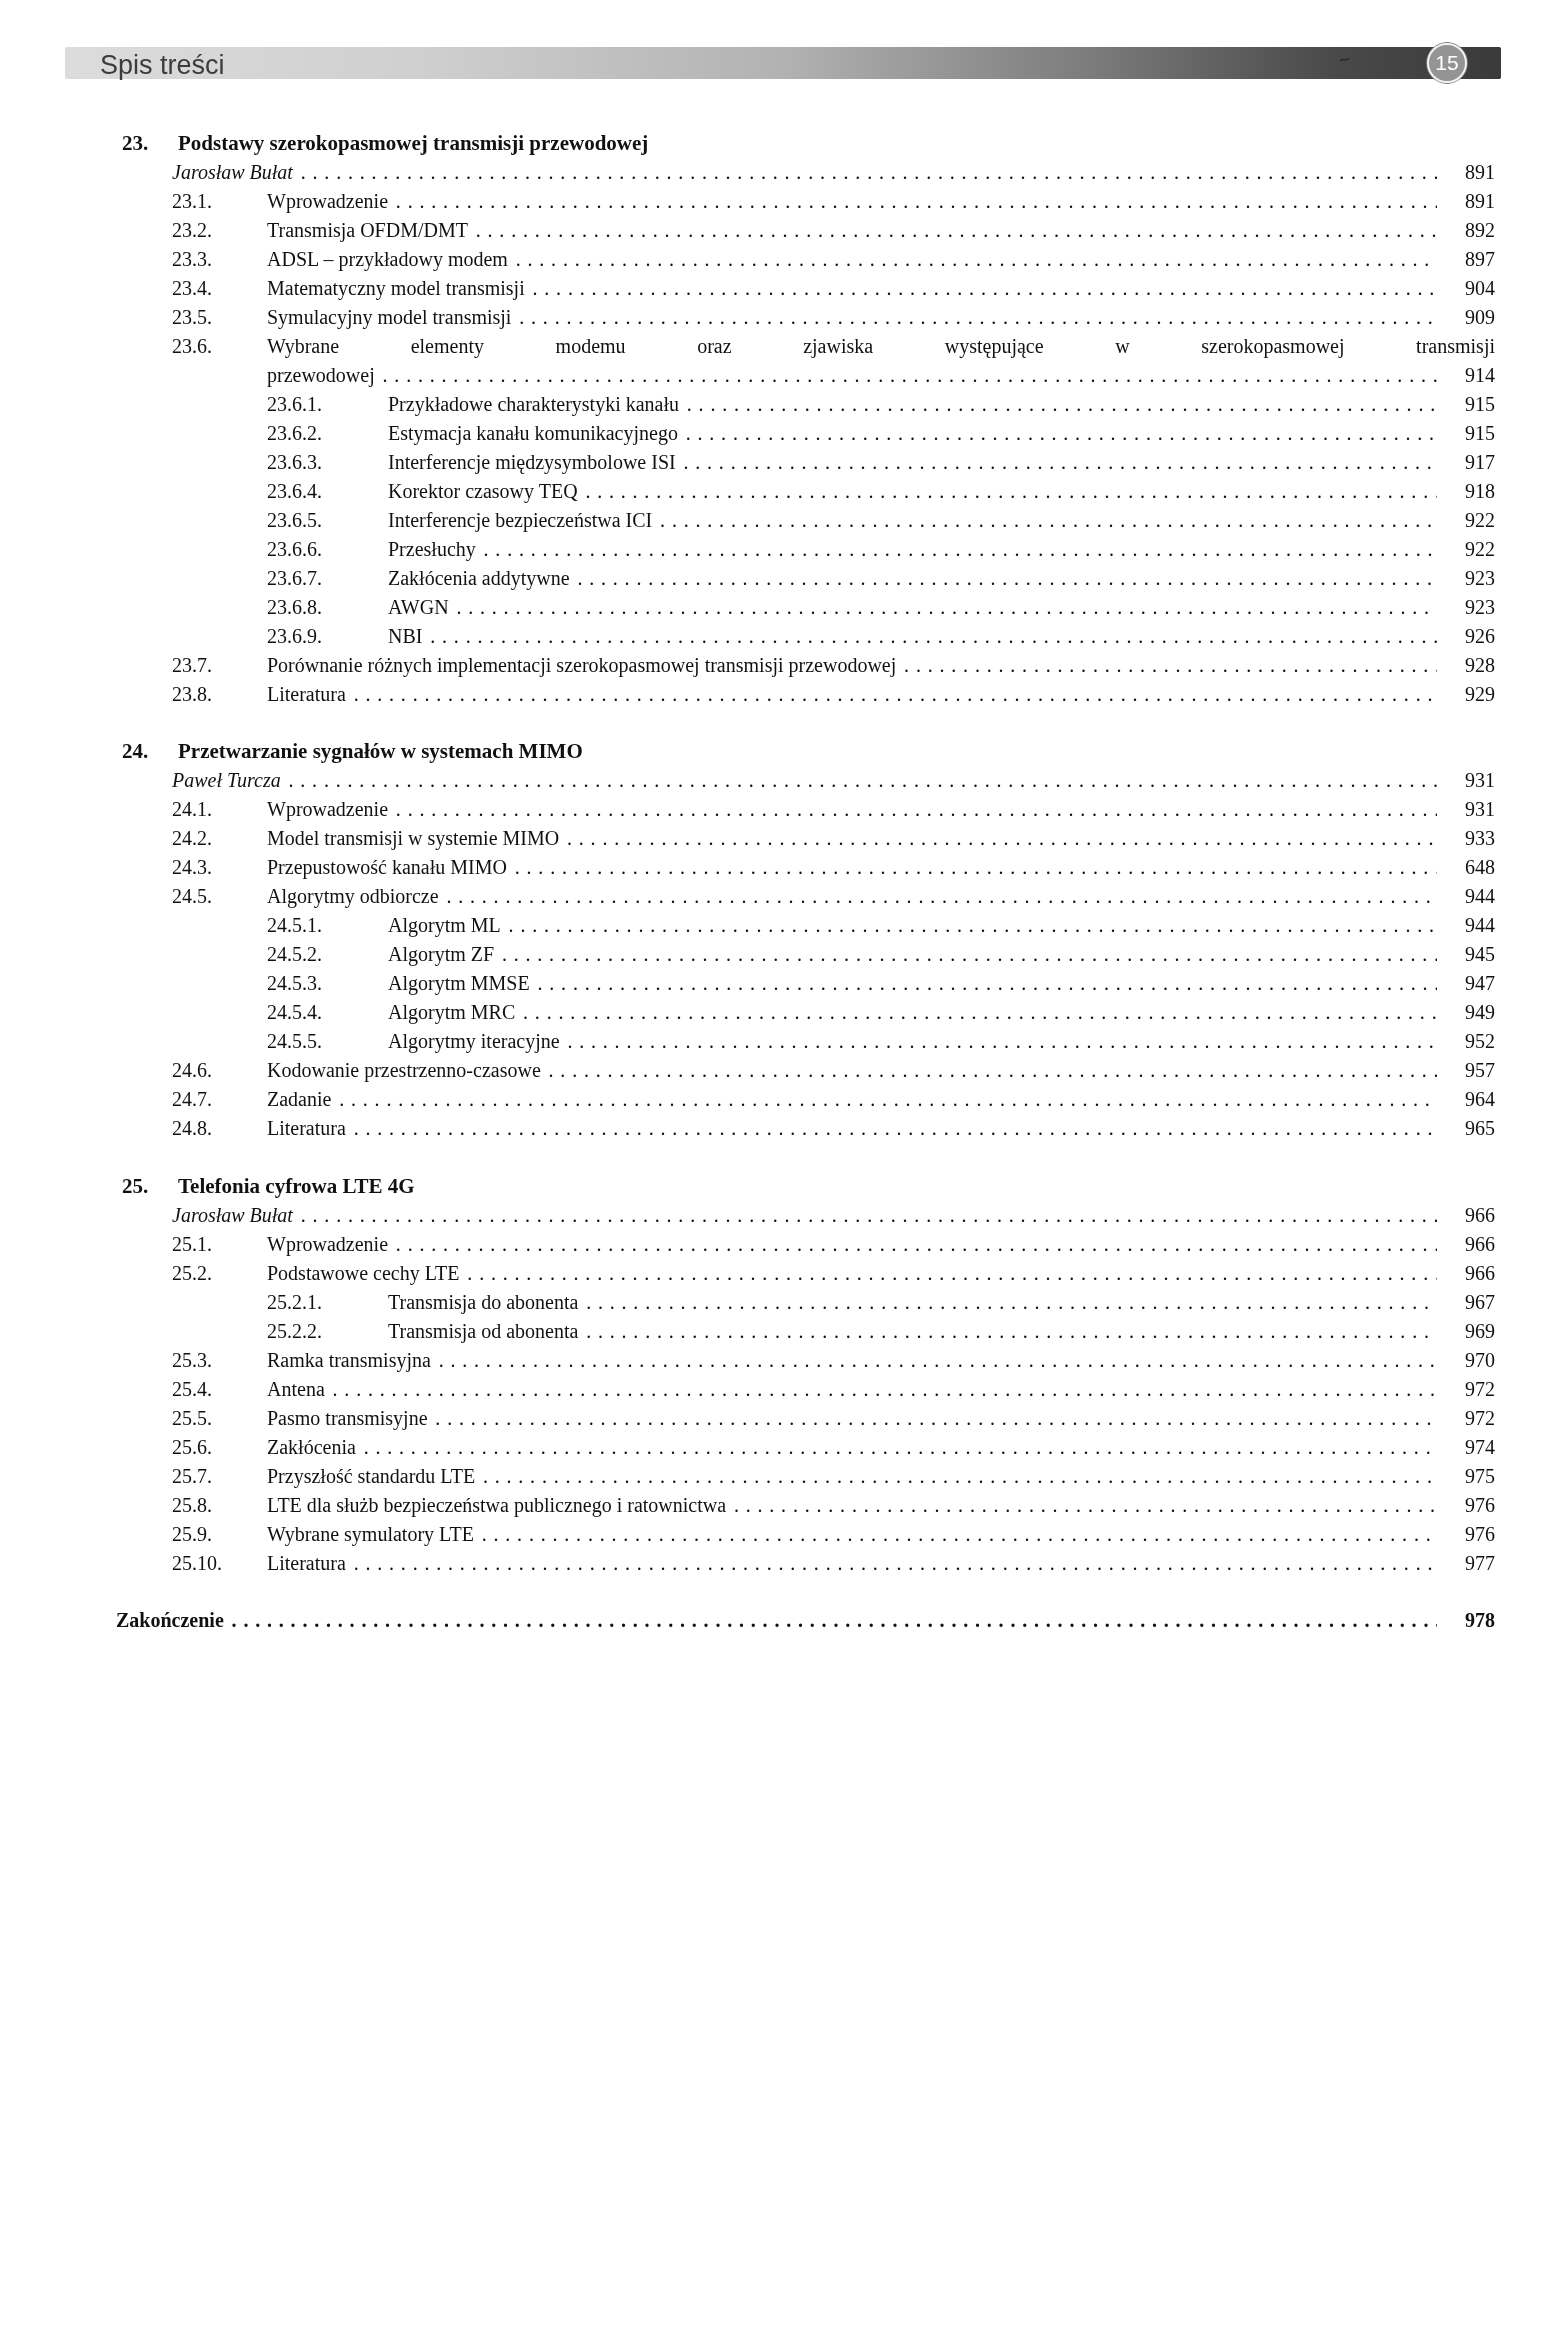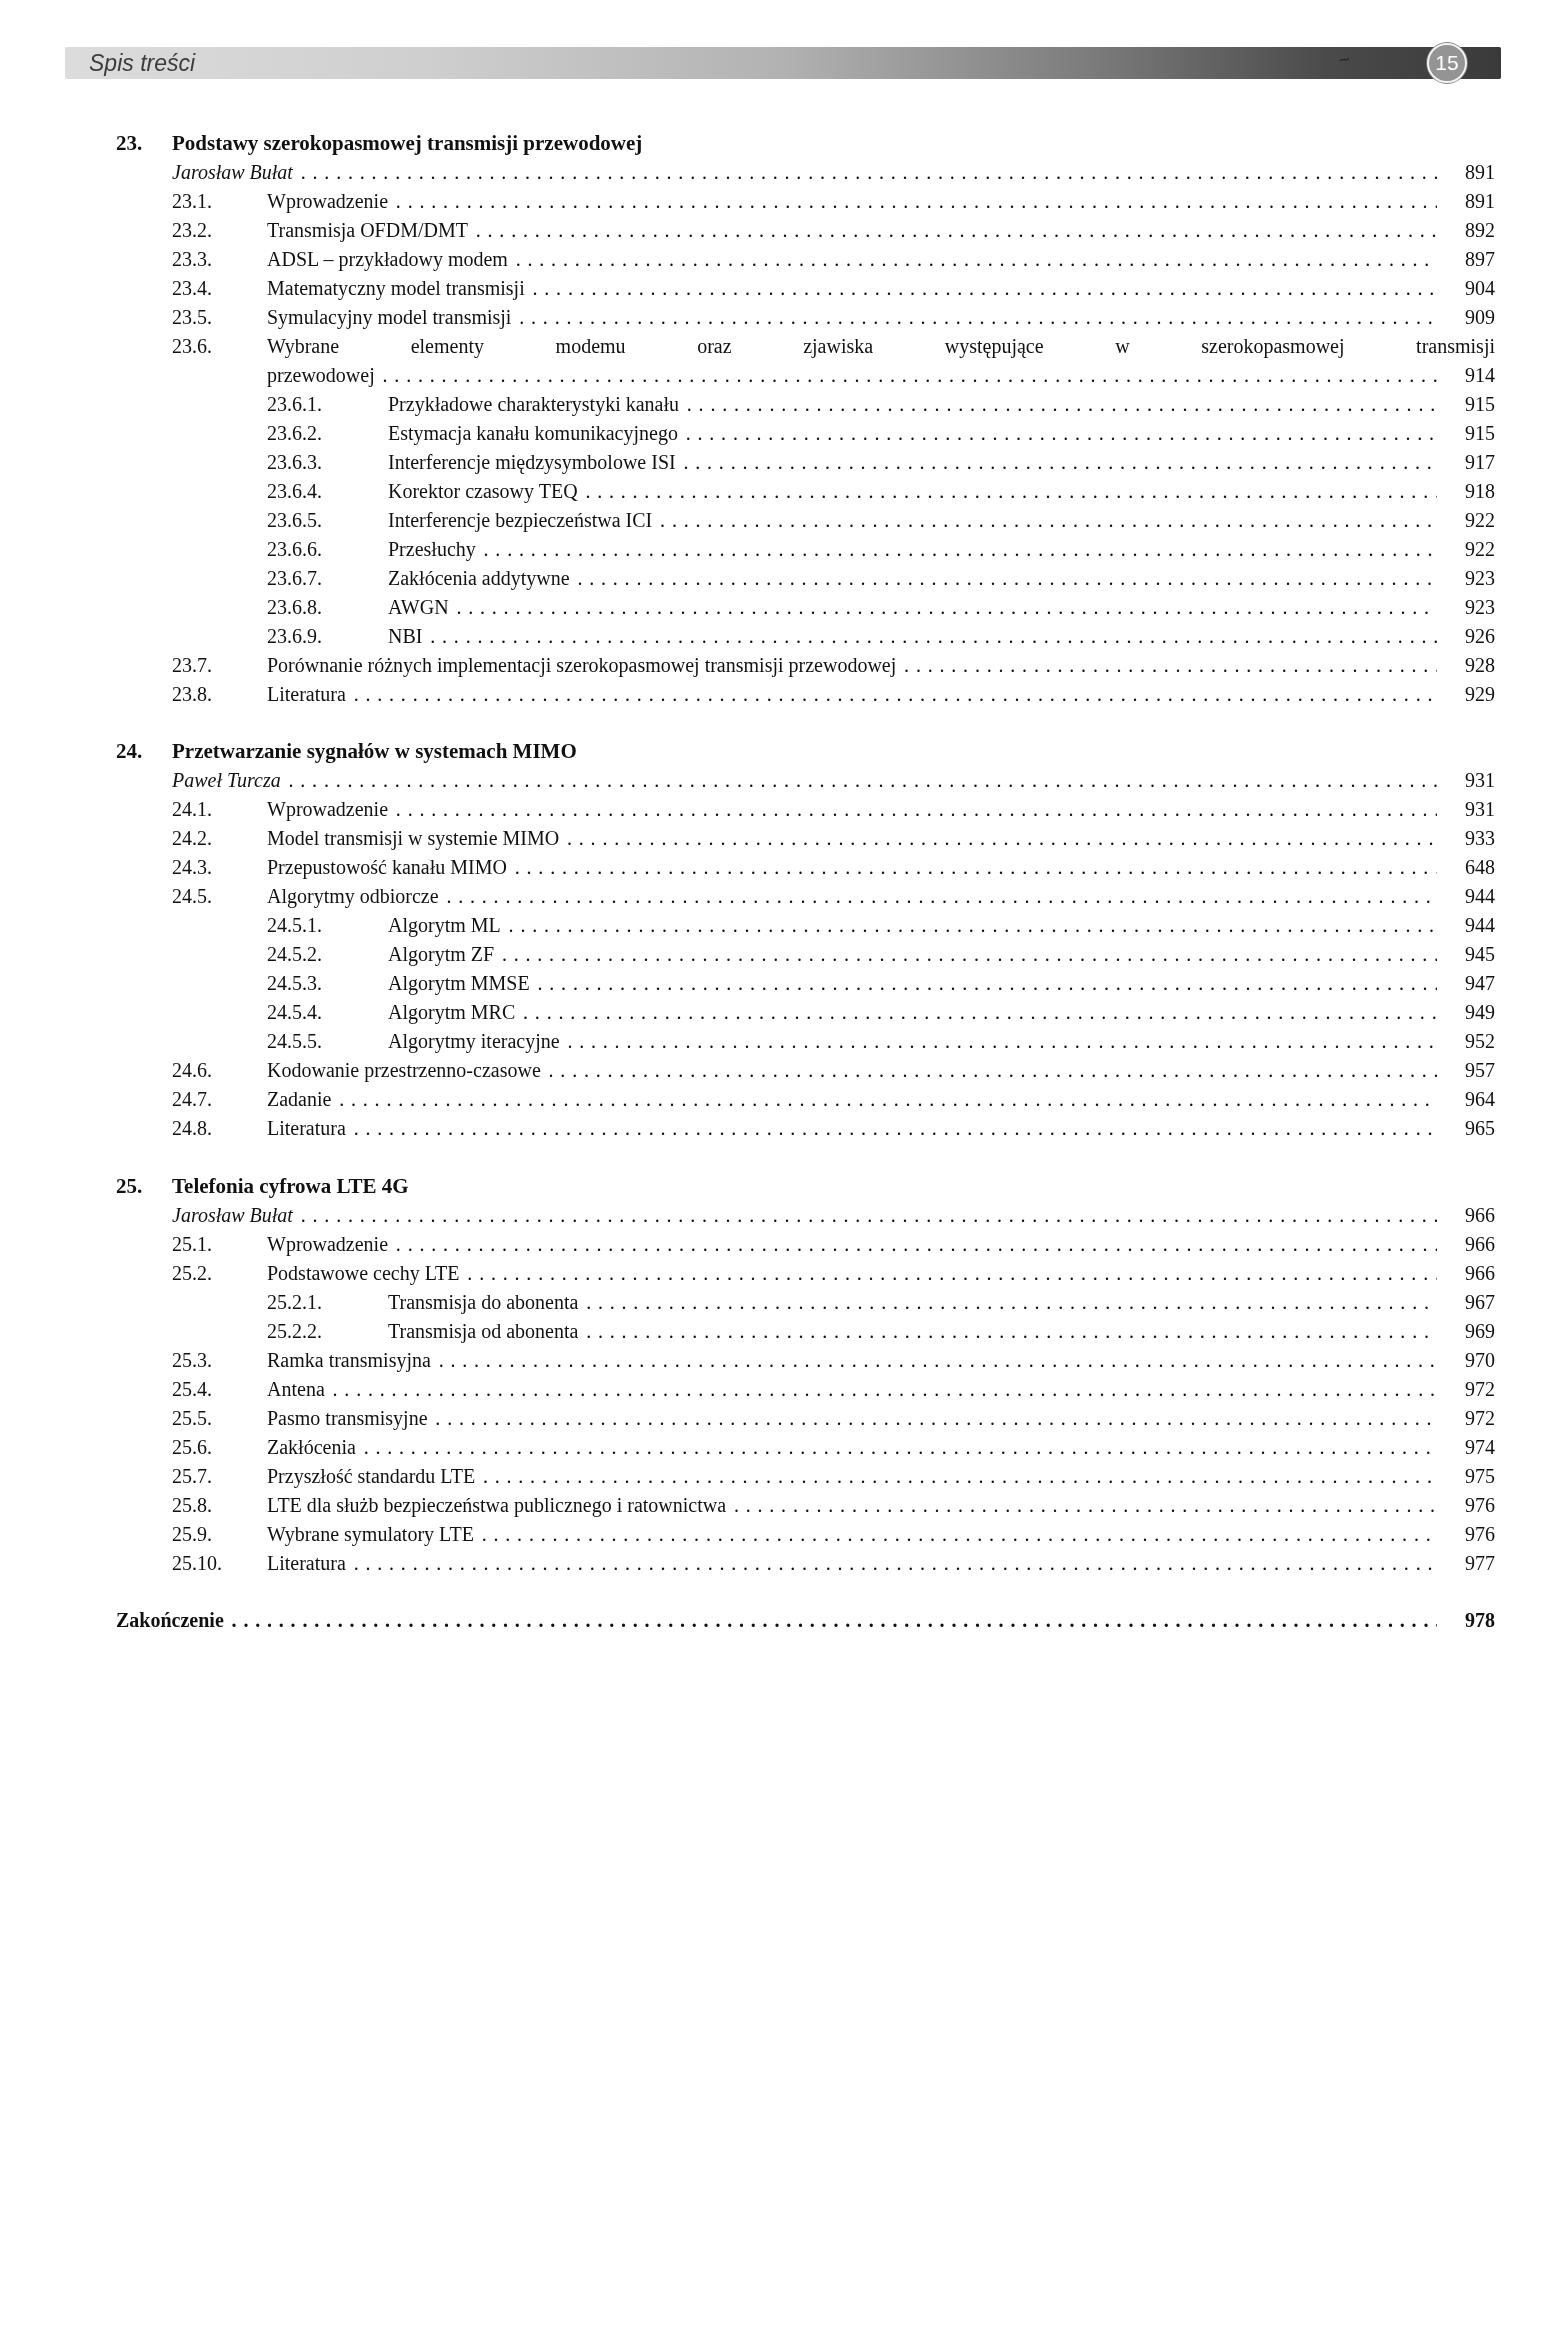--- a/index.html
+++ b/index.html
@@ -18,26 +18,25 @@
     position: absolute;
     left: 65px;
     top: 47px;
     width: 1436px;
     height: 32px;
     background: linear-gradient(90deg, #dcdcdc 0%, #cfcfcf 25%, #b2b2b2 50%, #7a7a7a 72%, #4a4a4a 88%, #3a3a3a 100%);
     border-radius: 1.7px;
   }
   .header-title {
     position: absolute;
-    left: 24px;
+    left: 35px;
     top: 3.4px;
     font-family: "Liberation Sans", sans-serif;
-    font-size: 23px;
+    font-size: 27px;
     color: #3c3c3c;
-    font-style: italic;
   }
   .header-mark {
     position: absolute;
     right: 151px;
     top: 1.7px;
     font-family: "Liberation Sans", sans-serif;
     font-size: 19px;
     color: #1c1c1c;
     transform: rotate(-12deg);
     opacity: 0.85;
@@ -66,21 +65,21 @@
     left: 116px;
     top: 129px;
     width: 1379px;
     font-size: 20px;
     line-height: 29px;
   }
   .chapter { margin-top: 0; }
   .chapter + .chapter { margin-top: 28.4px; }
 
   .chapter-heading { display: flex; font-weight: bold; font-size: 21px; }
-  .chapter-heading .num { flex: 0 0 56px; }
+  .chapter-heading .num { flex: 0 0 56px; margin-left: 6px; }
   .chapter-heading .title { flex: 1; }
 
   .row { display: flex; align-items: baseline; }
   .row .num { flex: 0 0 auto; }
   .row .label { flex: 0 1 auto; white-space: nowrap; }
 
   .row.author { padding-left: 56px; }
   .row.author .label { font-style: italic; }
 
   .row.sec { padding-left: 56px; }

